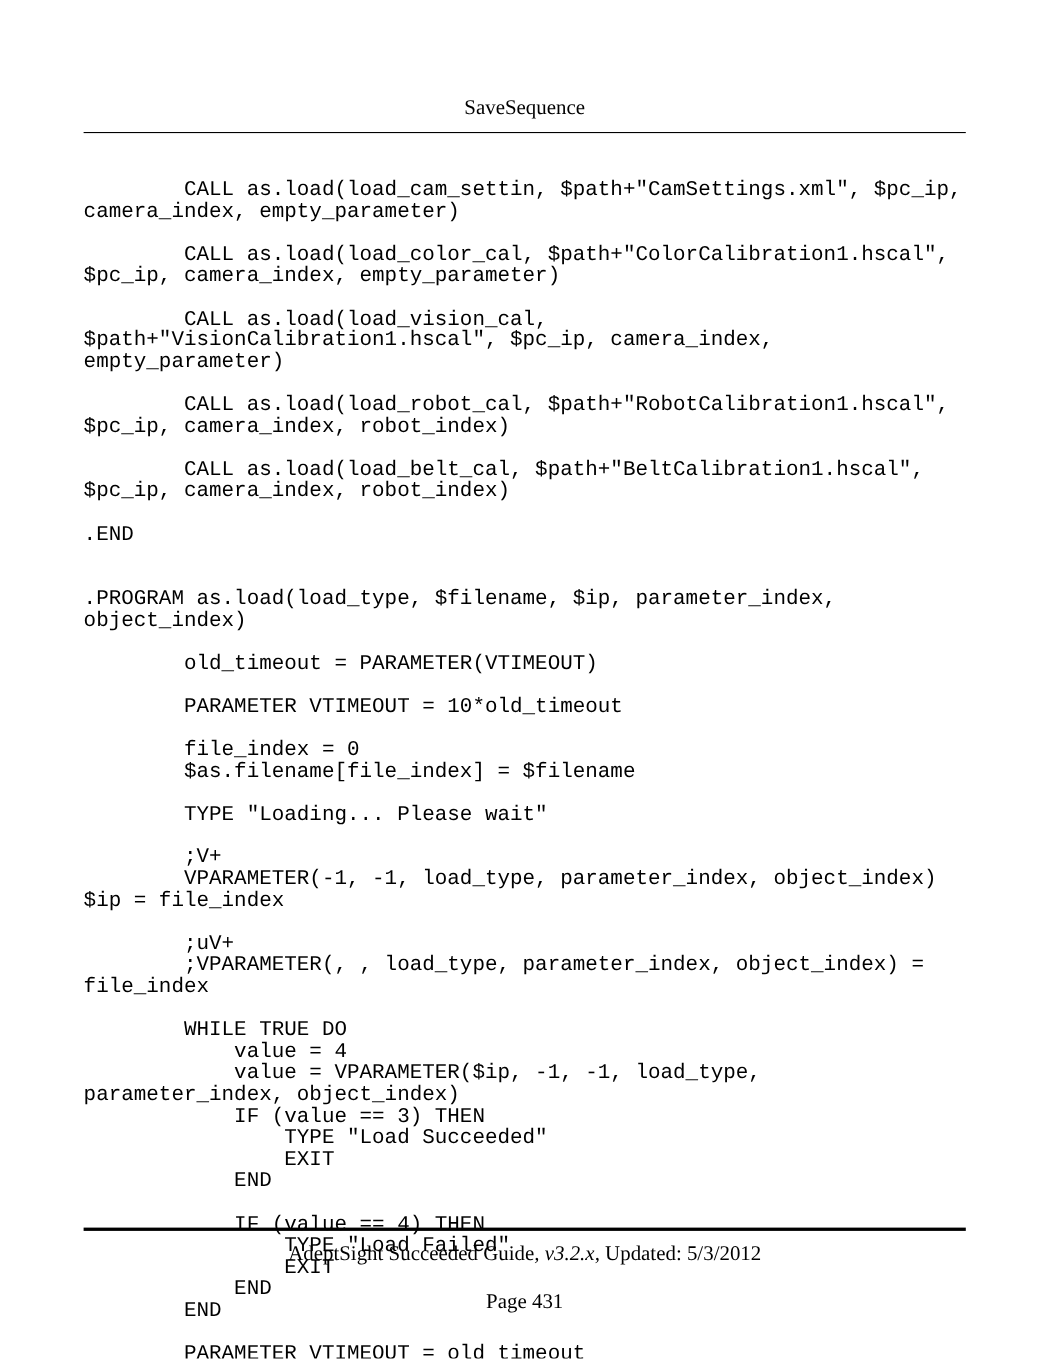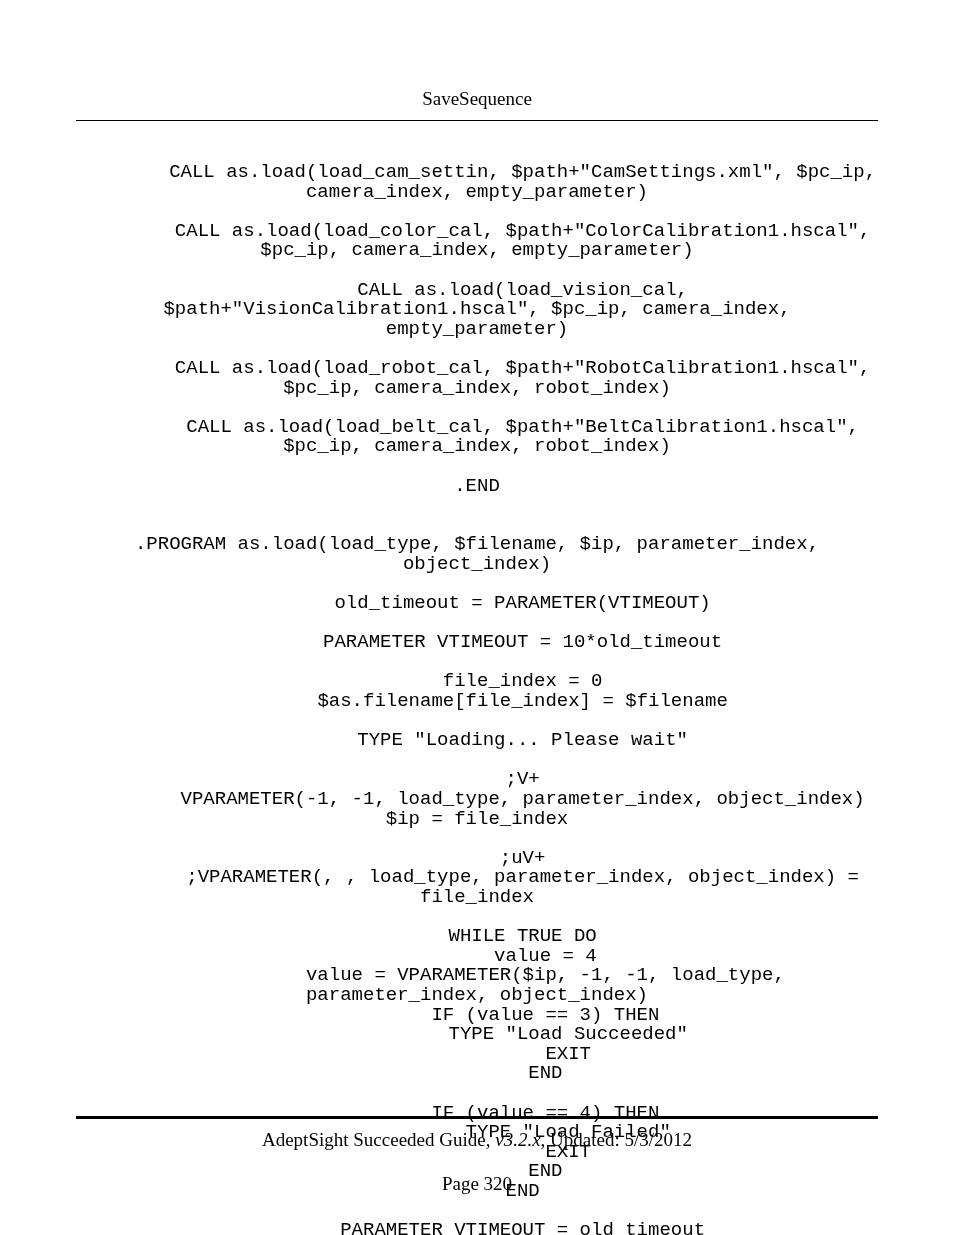--- a/index.html
+++ b/index.html
@@ -1,15 +1,15 @@
 <!DOCTYPE html>
 <html><head>
 <meta charset="utf-8">
 <style>
-  * { margin: 0; padding: 0; box-sizing: border-box; text-align: center; }
+  * { margin: 0; padding: 0; box-sizing: border-box; }
   html, body {
     width: 954px;
     background: #fff;
     font-family: "Times New Roman", Times, serif;
     color: #000;
   }
   .page {
     width: 954px;
     height: 1235px;
     position: relative;
@@ -112,16 +112,16 @@
 
 .PROGRAM as.save(save_type, $filename, $ip, parameter_index, object_index)</div>
 
   <div class="footer-rule"></div>
 
   <div class="footer-text">
     <span>AdeptSight Succeeded Guide</span><span class="ital">, v3.2.x</span><span>, Updated: 5/3/2012</span>
   </div>
 
   <div class="page-num">
-    <span>Page 320</span>
+    <span>Page 431</span>
   </div>
 
 </div>
 
 </body></html>

